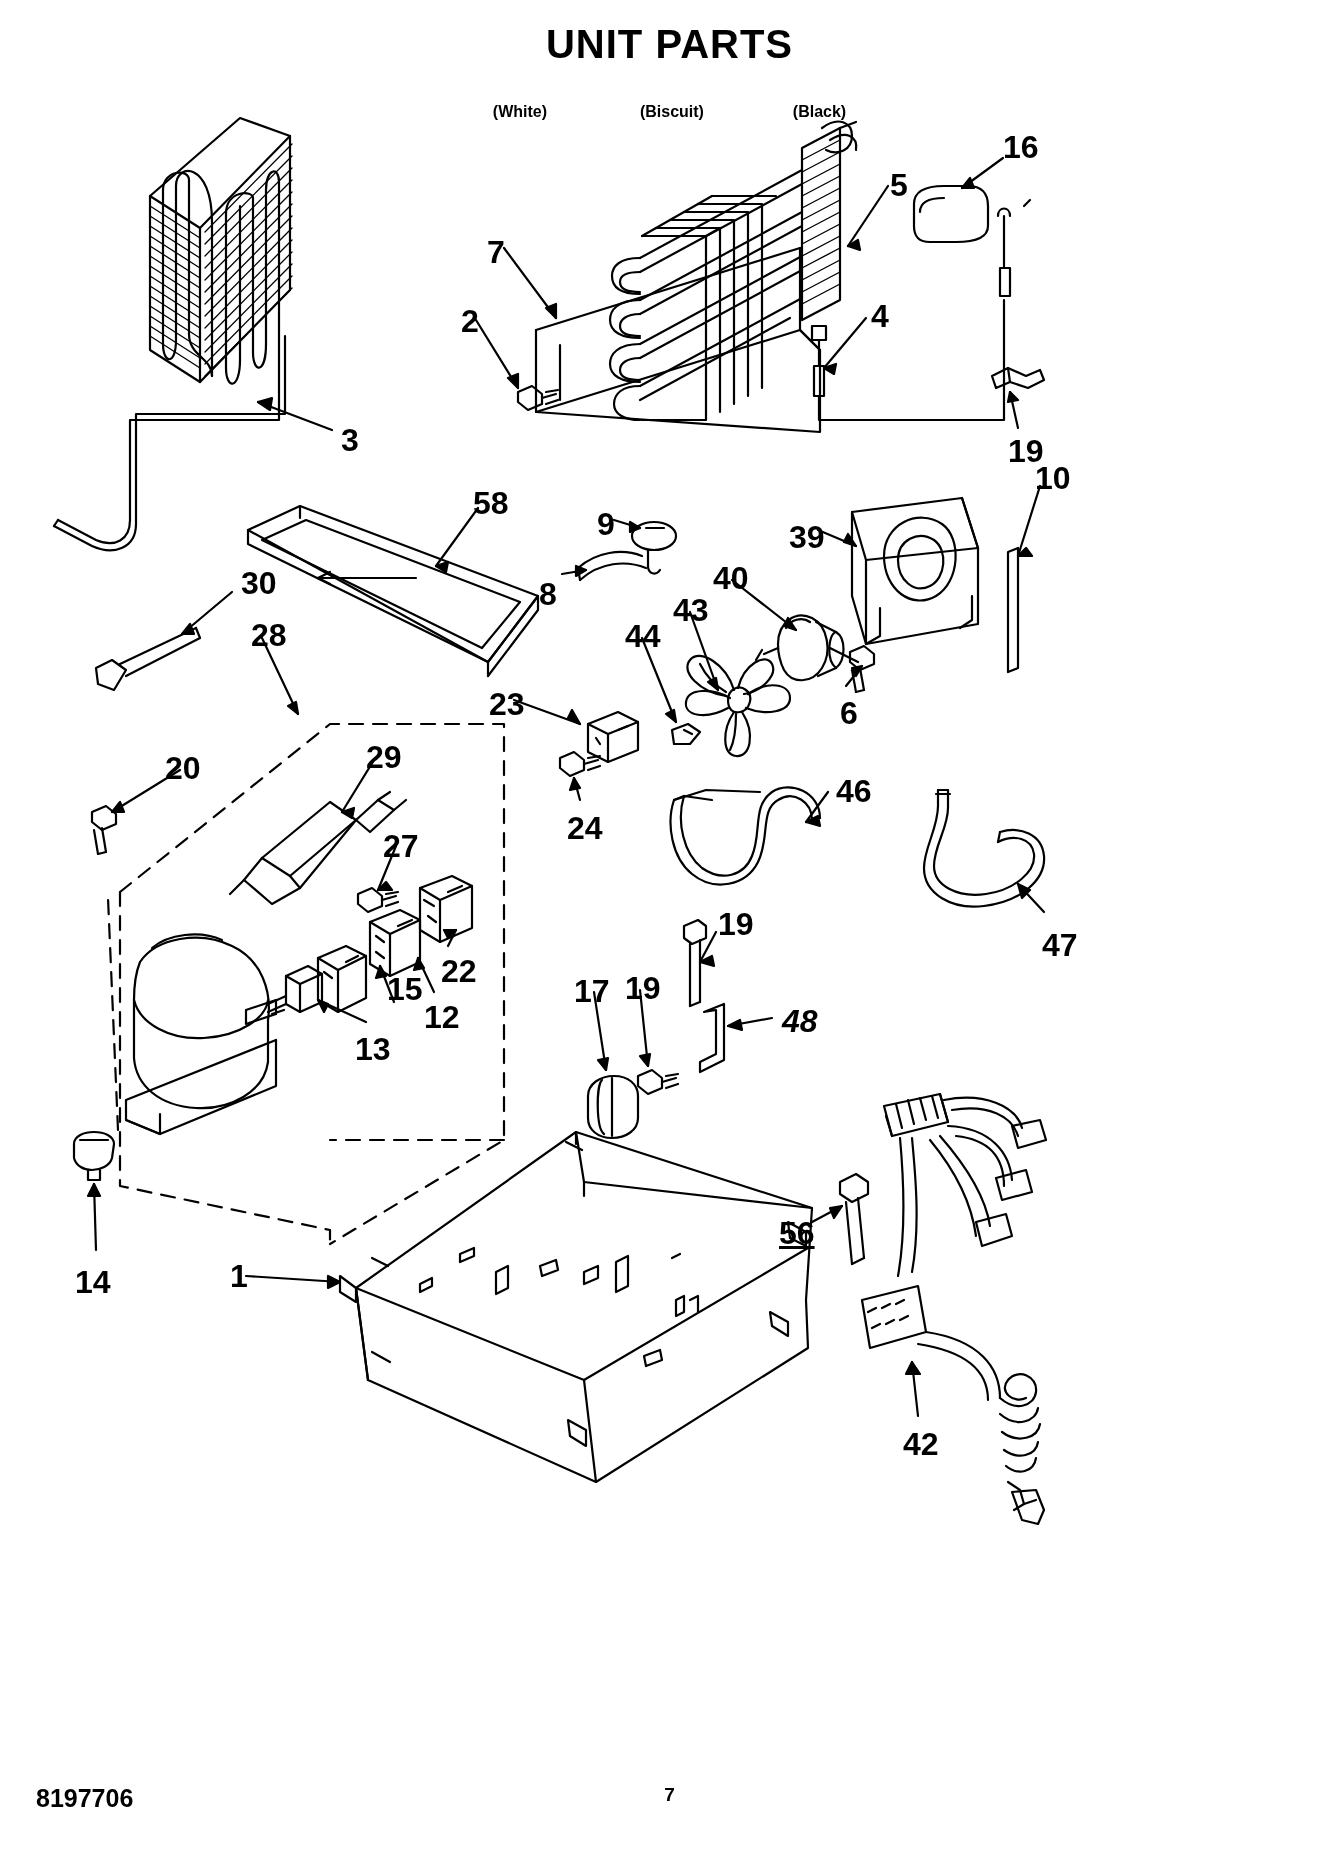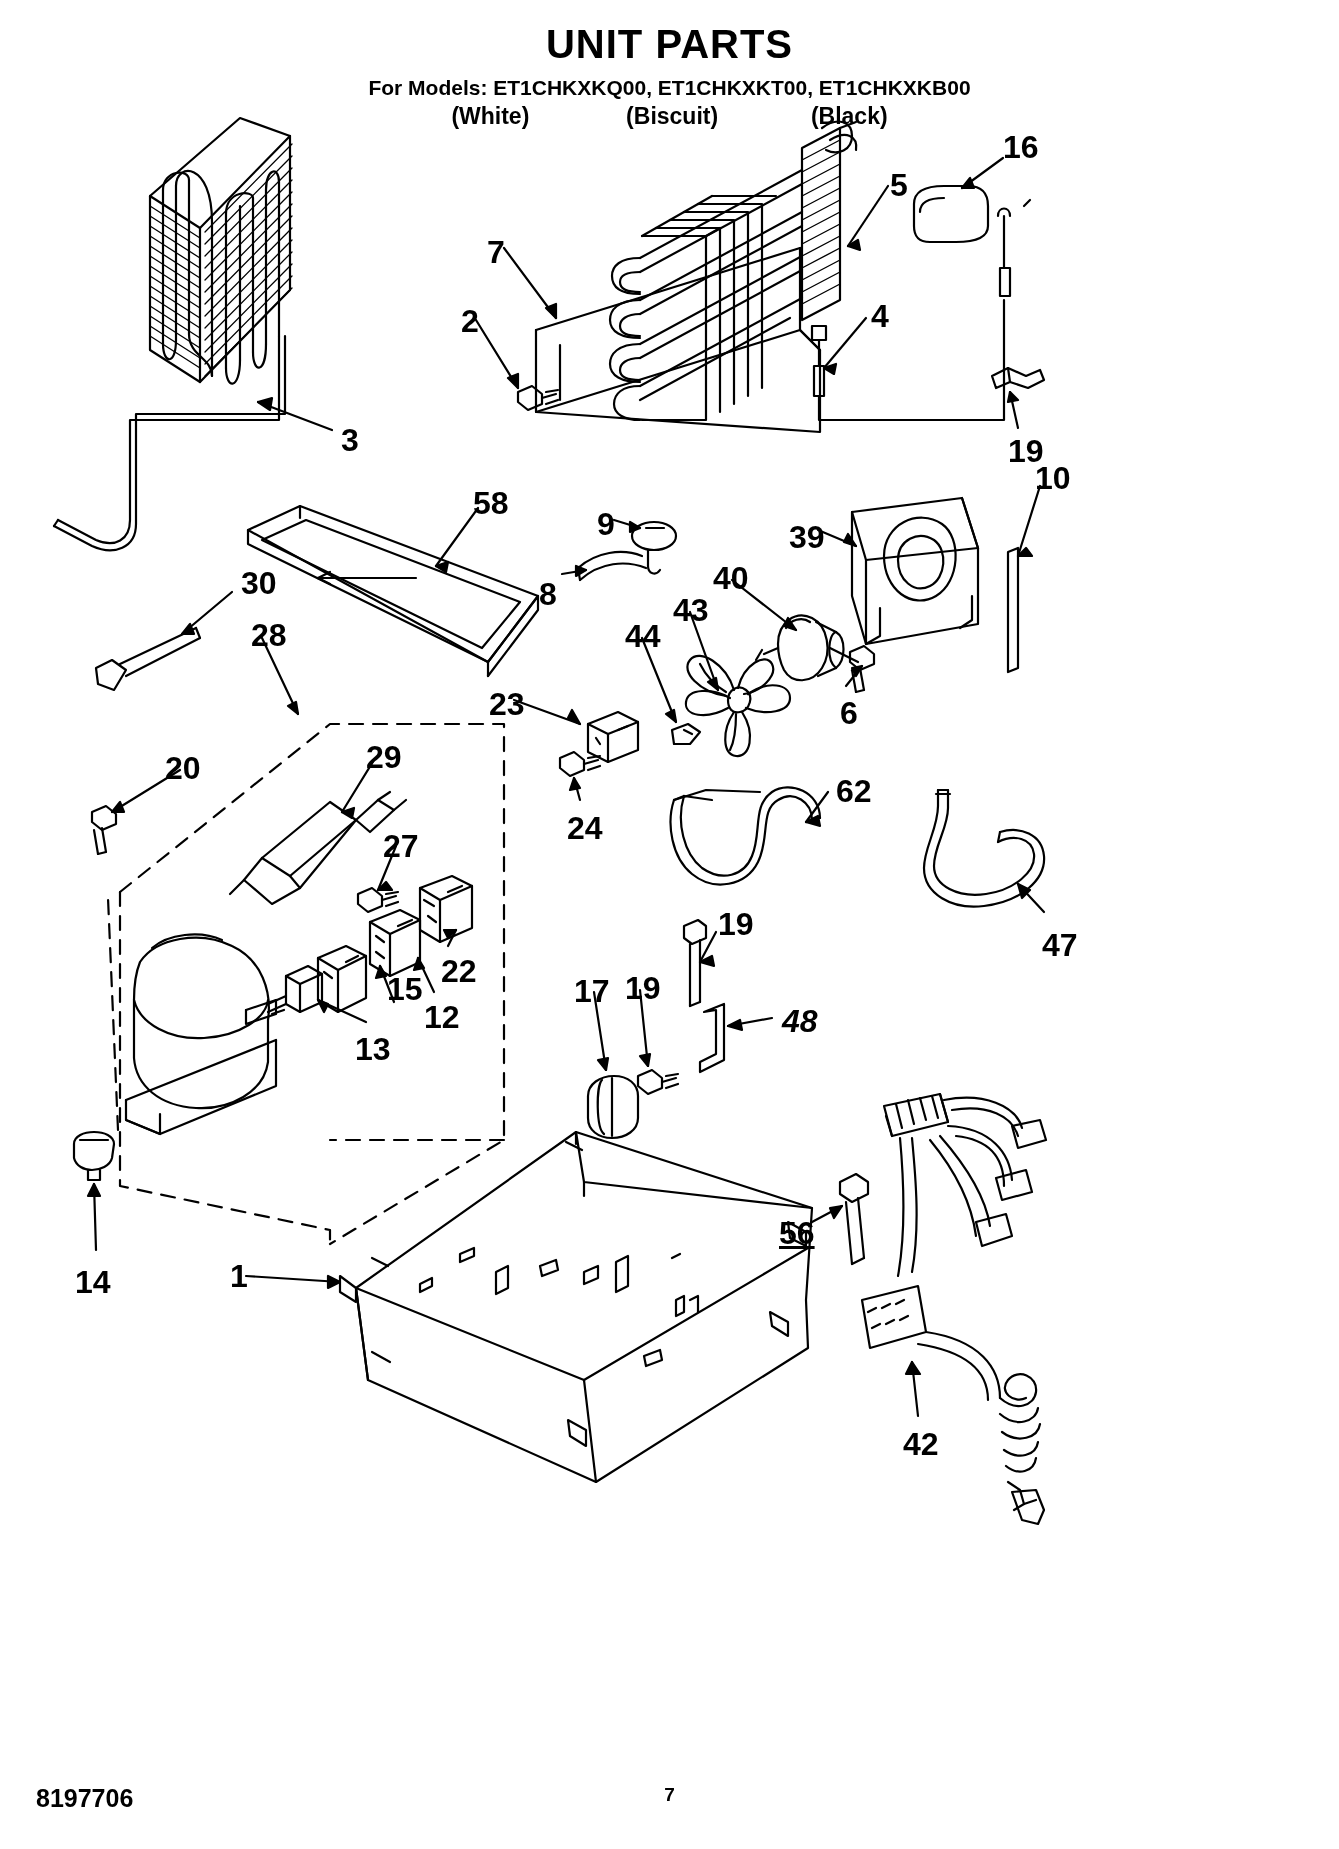--- a/index.html
+++ b/index.html
@@ -36,21 +36,21 @@
     text-align: center;
     font-size: 21px;
     font-weight: bold;
   }
   #finish-line {
     position: absolute;
     top: 103px;
     left: 0;
     width: 1339px;
     text-align: center;
-    font-size: 23px;
+    font-size: 16px;
     font-weight: bold;
   }
   #finish-line span { display: inline-block; }
   .fin-gap1 { width: 84px; }
   .fin-gap2 { width: 80px; }
   #footer-left {
     position: absolute;
     left: 36px;
     top: 1784px;
     font-size: 25px;
@@ -83,21 +83,20 @@
   }
   svg { display: block; }
 </style>
 </head>
 <body>
 
 <div id="page">
 
   <div id="title">UNIT PARTS</div>
 
-  <div id="models-line">For Models: ET1CHKXKQ00, ET1CHKXKT00, ET1CHKXKB00</div>
 
   <div id="finish-line">
     <span>(White)</span>
     <span class="fin-gap1"></span>
     <span>(Biscuit)</span>
     <span class="fin-gap2"></span>
     <span>(Black)</span>
   </div>
 
   <svg id="artboard" viewBox="0 0 1339 1849" width="1339" height="1849" xmlns="http://www.w3.org/2000/svg">
@@ -636,21 +635,21 @@
   <div class="callout" style="left:539px; top:578px;">8</div>
   <div class="callout" style="left:241px; top:567px;">30</div>
   <div class="callout" style="left:713px; top:562px;">40</div>
   <div class="callout" style="left:673px; top:594px;">43</div>
   <div class="callout" style="left:251px; top:619px;">28</div>
   <div class="callout" style="left:625px; top:620px;">44</div>
   <div class="callout" style="left:840px; top:697px;">6</div>
   <div class="callout" style="left:489px; top:688px;">23</div>
   <div class="callout" style="left:165px; top:752px;">20</div>
   <div class="callout" style="left:366px; top:741px;">29</div>
-  <div class="callout" style="left:836px; top:775px;">62</div>
+  <div class="callout" style="left:836px; top:775px;">46</div>
   <div class="callout" style="left:567px; top:812px;">24</div>
   <div class="callout" style="left:383px; top:830px;">27</div>
   <div class="callout" style="left:1042px; top:929px;">47</div>
   <div class="callout" style="left:718px; top:908px;">19</div>
   <div class="callout" style="left:441px; top:955px;">22</div>
   <div class="callout" style="left:424px; top:1001px;">12</div>
   <div class="callout" style="left:387px; top:973px;text-align:right;">15</div>
   <div class="callout" style="left:355px; top:1033px;">13</div>
   <div class="callout" style="left:574px; top:975px;">17</div>
   <div class="callout" style="left:625px; top:972px;">19</div>

